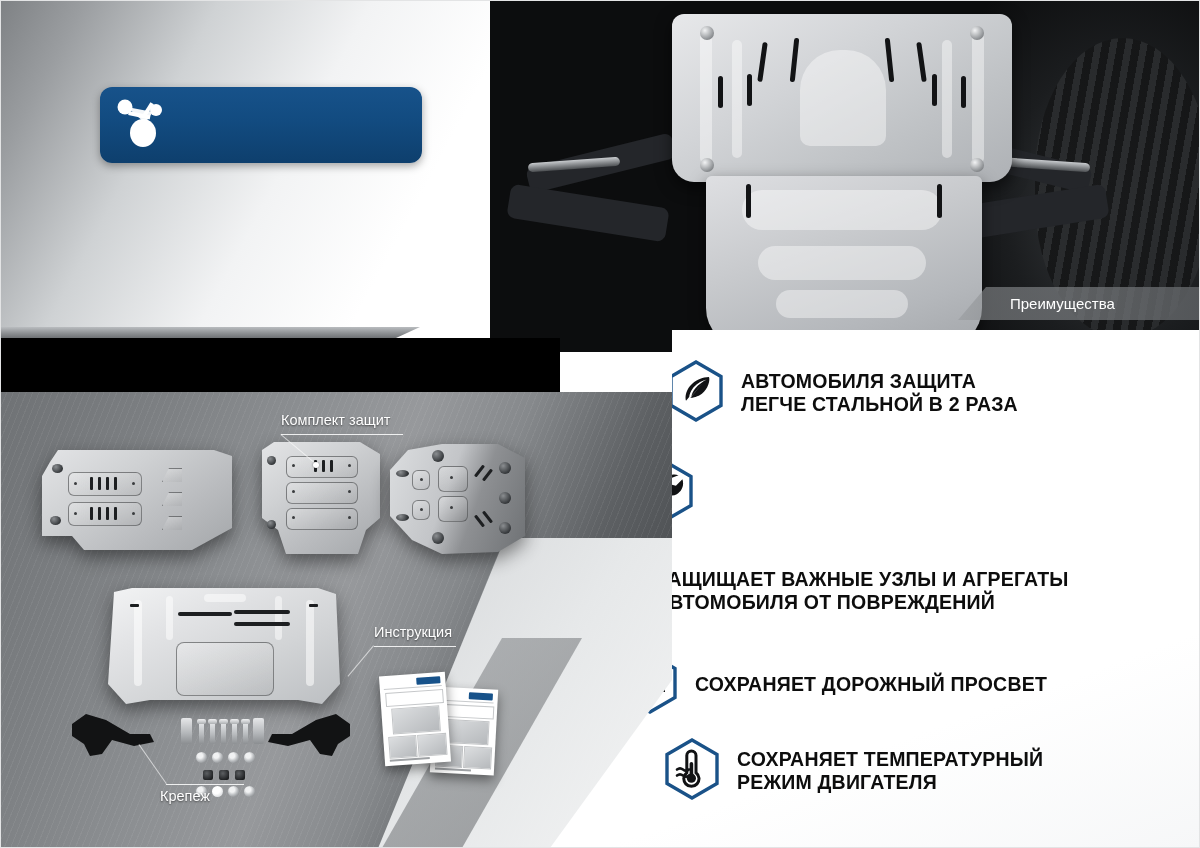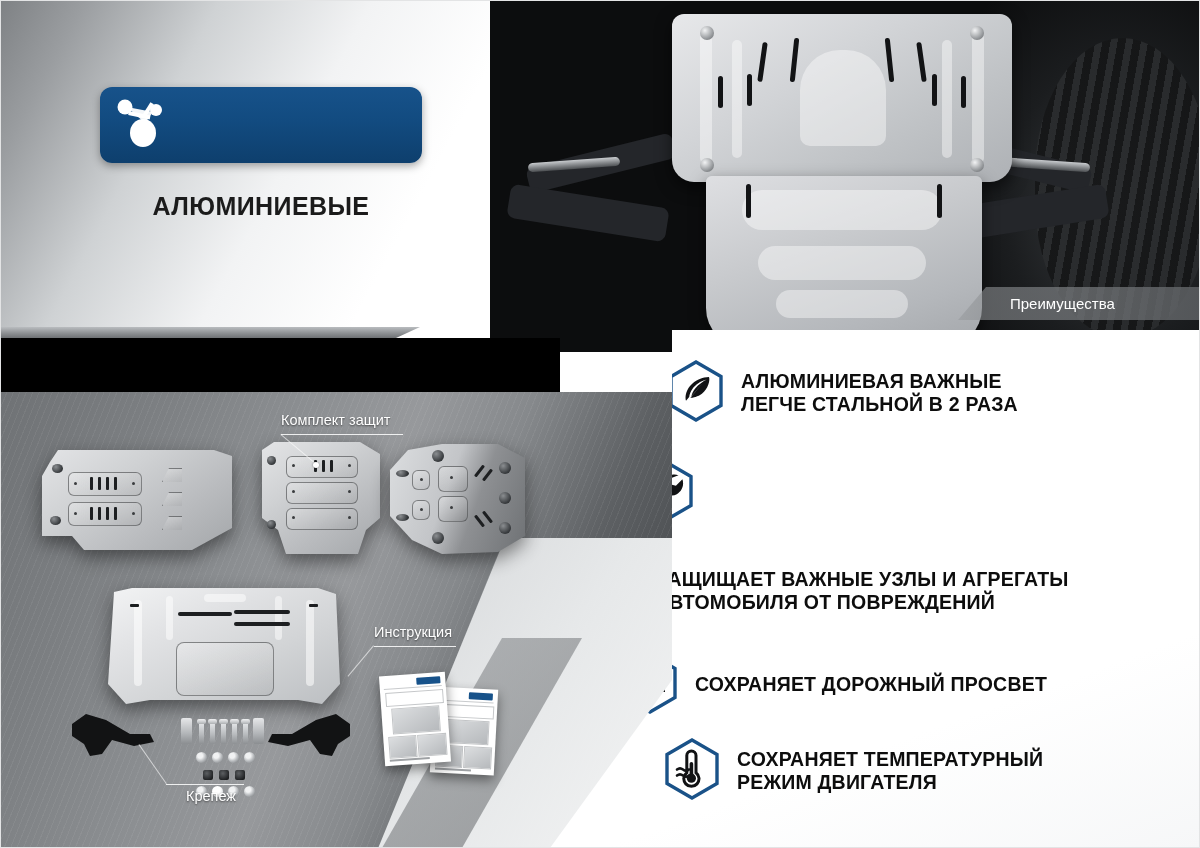--- a/index.html
+++ b/index.html
@@ -205,21 +205,20 @@
               <circle cx="43" cy="13" r="6"></circle>
               <ellipse cx="30" cy="36" rx="13" ry="14"></ellipse>
               <rect x="16" y="14" width="22" height="4" transform="rotate(12 16 14)"></rect>
               <rect x="30" y="17" width="14" height="4" transform="rotate(-58 30 17)"></rect>
             </g>
           </svg>
         </span>
       </div>
 
       <div class="brand-title">
-        <div>АЛЮМИНИЕВЫЕ</div>
       </div>
     </div>
 
     <div class="tagline-shadow"></div>
   </div>
 
   <div class="photo">
     <div class="ph-bg"></div>
     <div class="ph-tire"></div>
     <div class="ph-arm a1"></div>
@@ -400,36 +399,36 @@
 
     <div class="callout" style="left:281px;top:20px;">Комплект защит</div>
     <div class="rule" style="left:281px;top:42px;width:122px;"></div>
     <div class="leader" style="left:281px;top:42px;width:48px;transform:rotate(40deg);"></div>
     <div class="leader-dot" style="left:313px;top:70px;"></div>
 
     <div class="callout" style="left:374px;top:232px;">Инструкция</div>
     <div class="rule" style="left:374px;top:254px;width:82px;"></div>
     <div class="leader" style="left:374px;top:254px;width:40px;transform:rotate(130deg);"></div>
 
-    <div class="callout" style="left:186px;top:396px;">Крепеж</div>
+    <div class="callout" style="left:160px;top:396px;">Крепеж</div>
     <div class="rule" style="left:166px;top:392px;width:78px;"></div>
     <div class="leader" style="left:166px;top:392px;width:48px;transform:rotate(-125deg);"></div>
   </div>
 
   <div class="adv">
 
     <div class="a-row" style="left:172px;top:30px;">
       <span class="hexwrap">
         <svg width="56" height="62" viewBox="0 0 56 62" aria-hidden="true">
           <polygon points="28,2 53,16.5 53,45.5 28,60 3,45.5 3,16.5" fill="none" stroke="#1a5288" stroke-width="3.4"></polygon>
           <path d="M41 17c-6 0-14 3-19 9-4.5 5.4-5 11.5-4 14.8l3.2-3.8c.3-2.4 1.3-6 4.2-9.6 3.8-4.5 9.6-7.2 13.4-8-3.6 1.8-8.4 5.1-11.4 8.8-2.6 3.2-3.7 6.3-4.1 8.4l12-14.3-13 15.6c2.6-.2 7.7-1.2 11.6-4.2 6.2-4.8 8.4-13.3 7.1-16.7z" fill="#111214"></path>
         </svg>
       </span>
       <span class="adv-text">
-        <span class="l1">АЛЮМИНИЕВАЯ ВАЖНЫЕ</span>
+        <span class="l1">АВТОМОБИЛЯ ЗАЩИТА</span>
         <span class="l2">ЛЕГЧЕ СТАЛЬНОЙ В 2 РАЗА</span>
       </span>
     </div>
 
     <div class="a-row" style="left:142px;top:130px;">
       <span class="hexwrap">
         <svg width="56" height="62" viewBox="0 0 56 62" aria-hidden="true">
           <polygon points="28,2 53,16.5 53,45.5 28,60 3,45.5 3,16.5" fill="none" stroke="#1a5288" stroke-width="3.4"></polygon>
           <path d="M40.5 15.2c-5.6-2-12.2.3-15 5.6-1.7 3.3-1.6 7 0 10L17 39.2l-1.8-1.8-4.6 4.6 7 7 4.6-4.6-1.8-1.8 8.4-8.4c3 1.6 6.7 1.7 10 0 5.3-2.8 7.6-9.4 5.6-15l-6.5 6.5-5.4-1.4-1.4-5.4z" fill="#111214"></path>
         </svg>

